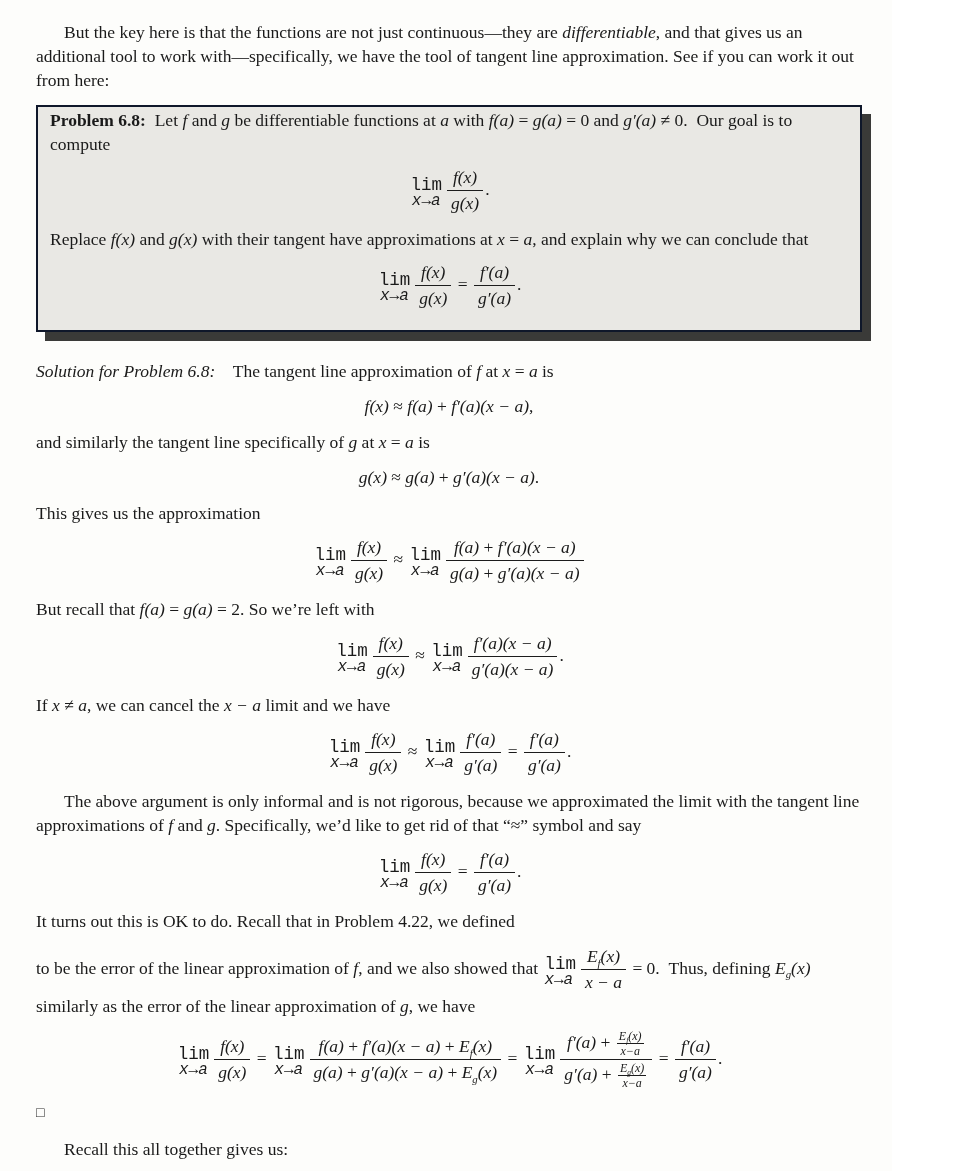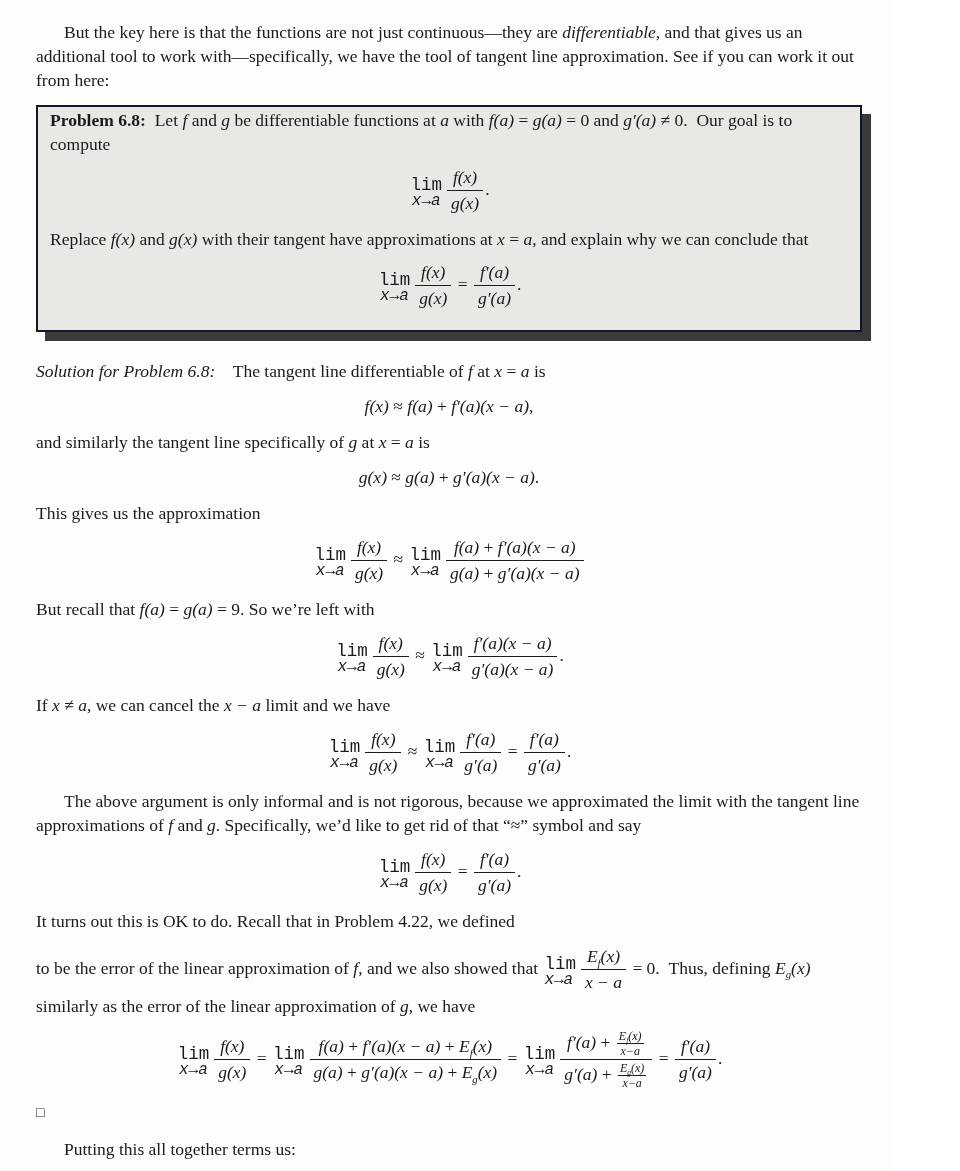--- a/index.html
+++ b/index.html
@@ -54,31 +54,31 @@
 
   <p class="para first indent"><span class="mr">But the key here is that the functions are not just continuous—they are </span><span class="mi">differentiable</span><span class="mr">, and that gives us an additional tool to work with—specifically, we have the tool of tangent line approximation. See if you can work it out from here:</span></p>
 
   <div class="problem-box">
     <p class="para first"><span class="mb">Problem 6.8:</span><span class="mr"> Let </span><span class="mi">f</span><span class="mr"> and </span><span class="mi">g</span><span class="mr"> be differentiable functions at </span><span class="mi">a</span><span class="mr"> with </span><span class="mi">f(a)</span><span class="mr"> = </span><span class="mi">g(a)</span><span class="mr"> = 0 and </span><span class="mi">g′(a)</span><span class="mr"> ≠ 0. Our goal is to compute</span></p>
     <div class="eq"><span class="mlim"><span class="mlim-t">lim</span><span class="mlim-s">x→a</span></span><span class="mfrac"><span class="mnum"><span class="mi">f(x)</span></span><span class="mden"><span class="mi">g(x)</span></span></span><span class="mr">.</span></div>
     <p class="para"><span class="mr">Replace </span><span class="mi">f(x)</span><span class="mr"> and </span><span class="mi">g(x)</span><span class="mr"> with their tangent have approximations at </span><span class="mi">x</span><span class="mr"> = </span><span class="mi">a</span><span class="mr">, and explain why we can conclude that</span></p>
     <div class="eq"><span class="mlim"><span class="mlim-t">lim</span><span class="mlim-s">x→a</span></span><span class="mfrac"><span class="mnum"><span class="mi">f(x)</span></span><span class="mden"><span class="mi">g(x)</span></span></span><span class="mr"> = </span><span class="mfrac"><span class="mnum"><span class="mi">f′(a)</span></span><span class="mden"><span class="mi">g′(a)</span></span></span><span class="mr">.</span></div>
   </div>
 
-  <p class="para solution-lead"><span class="mi">Solution for Problem 6.8:</span><span class="mr">  The tangent line differentiable of </span><span class="mi">f</span><span class="mr"> at </span><span class="mi">x</span><span class="mr"> = </span><span class="mi">a</span><span class="mr"> is</span></p>
+  <p class="para solution-lead"><span class="mi">Solution for Problem 6.8:</span><span class="mr">  The tangent line approximation of </span><span class="mi">f</span><span class="mr"> at </span><span class="mi">x</span><span class="mr"> = </span><span class="mi">a</span><span class="mr"> is</span></p>
   <div class="eq"><span class="mi">f(x)</span><span class="mr"> ≈ </span><span class="mi">f(a)</span><span class="mr"> + </span><span class="mi">f′(a)(x − a)</span><span class="mr">,</span></div>
   <p class="para"><span class="mr">and similarly the tangent line specifically of </span><span class="mi">g</span><span class="mr"> at </span><span class="mi">x</span><span class="mr"> = </span><span class="mi">a</span><span class="mr"> is</span></p>
   <div class="eq"><span class="mi">g(x)</span><span class="mr"> ≈ </span><span class="mi">g(a)</span><span class="mr"> + </span><span class="mi">g′(a)(x − a)</span><span class="mr">.</span></div>
   <p class="para"><span class="mr">This gives us the approximation</span></p>
   <div class="eq"><span class="mlim"><span class="mlim-t">lim</span><span class="mlim-s">x→a</span></span><span class="mfrac"><span class="mnum"><span class="mi">f(x)</span></span><span class="mden"><span class="mi">g(x)</span></span></span><span class="mr"> ≈ </span><span class="mlim"><span class="mlim-t">lim</span><span class="mlim-s">x→a</span></span><span class="mfrac"><span class="mnum"><span class="mi">f(a)</span><span class="mr"> + </span><span class="mi">f′(a)(x − a)</span></span><span class="mden"><span class="mi">g(a)</span><span class="mr"> + </span><span class="mi">g′(a)(x − a)</span></span></span></div>
-  <p class="para"><span class="mr">But recall that </span><span class="mi">f(a)</span><span class="mr"> = </span><span class="mi">g(a)</span><span class="mr"> = 9. So we’re left with</span></p>
+  <p class="para"><span class="mr">But recall that </span><span class="mi">f(a)</span><span class="mr"> = </span><span class="mi">g(a)</span><span class="mr"> = 2. So we’re left with</span></p>
   <div class="eq"><span class="mlim"><span class="mlim-t">lim</span><span class="mlim-s">x→a</span></span><span class="mfrac"><span class="mnum"><span class="mi">f(x)</span></span><span class="mden"><span class="mi">g(x)</span></span></span><span class="mr"> ≈ </span><span class="mlim"><span class="mlim-t">lim</span><span class="mlim-s">x→a</span></span><span class="mfrac"><span class="mnum"><span class="mi">f′(a)(x − a)</span></span><span class="mden"><span class="mi">g′(a)(x − a)</span></span></span><span class="mr">.</span></div>
   <p class="para"><span class="mr">If </span><span class="mi">x</span><span class="mr"> ≠ </span><span class="mi">a</span><span class="mr">, we can cancel the </span><span class="mi">x − a</span><span class="mr"> limit and we have</span></p>
   <div class="eq"><span class="mlim"><span class="mlim-t">lim</span><span class="mlim-s">x→a</span></span><span class="mfrac"><span class="mnum"><span class="mi">f(x)</span></span><span class="mden"><span class="mi">g(x)</span></span></span><span class="mr"> ≈ </span><span class="mlim"><span class="mlim-t">lim</span><span class="mlim-s">x→a</span></span><span class="mfrac"><span class="mnum"><span class="mi">f′(a)</span></span><span class="mden"><span class="mi">g′(a)</span></span></span><span class="mr"> = </span><span class="mfrac"><span class="mnum"><span class="mi">f′(a)</span></span><span class="mden"><span class="mi">g′(a)</span></span></span><span class="mr">.</span></div>
   <p class="para indent"><span class="mr">The above argument is only informal and is not rigorous, because we approximated the limit with the tangent line approximations of </span><span class="mi">f</span><span class="mr"> and </span><span class="mi">g</span><span class="mr">. Specifically, we’d like to get rid of that “≈” symbol and say</span></p>
   <div class="eq"><span class="mlim"><span class="mlim-t">lim</span><span class="mlim-s">x→a</span></span><span class="mfrac"><span class="mnum"><span class="mi">f(x)</span></span><span class="mden"><span class="mi">g(x)</span></span></span><span class="mr"> = </span><span class="mfrac"><span class="mnum"><span class="mi">f′(a)</span></span><span class="mden"><span class="mi">g′(a)</span></span></span><span class="mr">.</span></div>
   <p class="para"><span class="mr">It turns out this is OK to do. Recall that in Problem 4.22, we defined</span></p>
   <p class="para"><span class="mr">to be the error of the linear approximation of </span><span class="mi">f</span><span class="mr">, and we also showed that </span><span class="mlim"><span class="mlim-t">lim</span><span class="mlim-s">x→a</span></span><span class="mfrac"><span class="mnum"><span class="mi">E</span><sub class="msub">f</sub><span class="mi">(x)</span></span><span class="mden"><span class="mi">x − a</span></span></span><span class="mr"> = 0. Thus, defining </span><span class="mi">E</span><sub class="msub">g</sub><span class="mi">(x)</span><span class="mr"> similarly as the error of the linear approximation of </span><span class="mi">g</span><span class="mr">, we have</span></p>
   <div class="eq"><span class="mlim"><span class="mlim-t">lim</span><span class="mlim-s">x→a</span></span><span class="mfrac"><span class="mnum"><span class="mi">f(x)</span></span><span class="mden"><span class="mi">g(x)</span></span></span><span class="mr"> = </span><span class="mlim"><span class="mlim-t">lim</span><span class="mlim-s">x→a</span></span><span class="mfrac"><span class="mnum"><span class="mi">f(a)</span><span class="mr"> + </span><span class="mi">f′(a)(x − a)</span><span class="mr"> + </span><span class="mi">E</span><sub class="msub">f</sub><span class="mi">(x)</span></span><span class="mden"><span class="mi">g(a)</span><span class="mr"> + </span><span class="mi">g′(a)(x − a)</span><span class="mr"> + </span><span class="mi">E</span><sub class="msub">g</sub><span class="mi">(x)</span></span></span><span class="mr"> = </span><span class="mlim"><span class="mlim-t">lim</span><span class="mlim-s">x→a</span></span><span class="mfrac"><span class="mnum"><span class="mi">f′(a)</span><span class="mr"> + </span><span class="mfrac small"><span class="mnum"><span class="mi">E</span><sub class="msub">f</sub><span class="mi">(x)</span></span><span class="mden"><span class="mi">x−a</span></span></span></span><span class="mden"><span class="mi">g′(a)</span><span class="mr"> + </span><span class="mfrac small"><span class="mnum"><span class="mi">E</span><sub class="msub">g</sub><span class="mi">(x)</span></span><span class="mden"><span class="mi">x−a</span></span></span></span></span><span class="mr"> = </span><span class="mfrac"><span class="mnum"><span class="mi">f′(a)</span></span><span class="mden"><span class="mi">g′(a)</span></span></span><span class="mr">.</span></div>
   <div class="qed">□</div>
-  <p class="para indent closing"><span class="mr">Putting this all together terms us:</span></p>
+  <p class="para indent closing"><span class="mr">Recall this all together gives us:</span></p>
 
 </div>
 
 </body></html>

